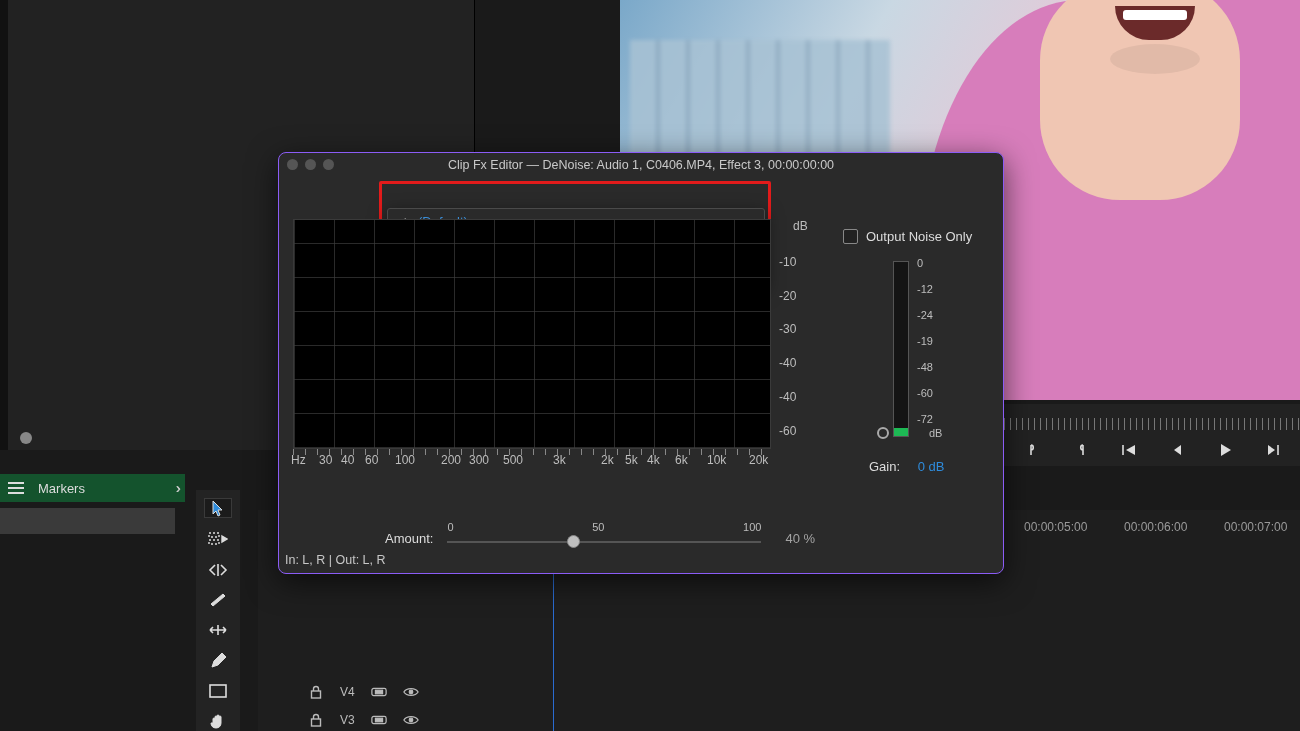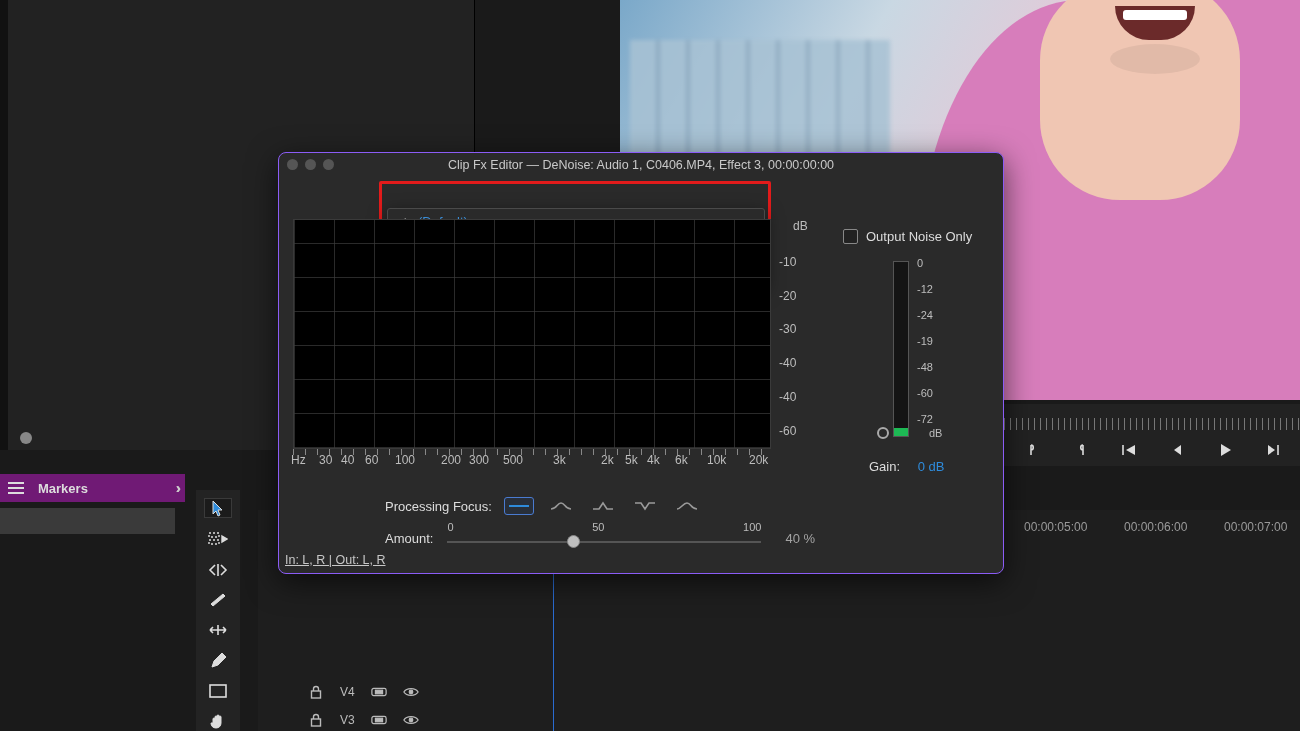--- a/index.html
+++ b/index.html
@@ -29,21 +29,21 @@
 
   
   .timeline { position:absolute; left:258px; top:510px; right:0; bottom:0; background:#1e1e1e; }
   .time-ruler { position:absolute; left:0; right:0; top:10px; height:24px; color:#9a9a9a; font-size:12px; }
   .time-lbl { position:absolute; top:0; }
   .playhead { position:absolute; top:34px; bottom:0; width:1px; background:#2a6bd1; left:295px; }
   .track-row { position:absolute; left:50px; height:24px; display:flex; align-items:center; gap:16px; color:#bbb; font-size:12px; }
   .track-row .lock, .track-row .toggle, .track-row .eye { width:16px; height:16px; display:flex; align-items:center; justify-content:center; }
 
   
-  .markers-hdr { position:absolute; left:0; top:474px; width:185px; height:28px; background:#701a75; display:flex; align-items:center; gap:14px; padding:0 8px; color:#ddd;font-weight:bold; }
+  .markers-hdr { position:absolute; left:0; top:474px; width:185px; height:28px; background:#14532d; display:flex; align-items:center; gap:14px; padding:0 8px; color:#ddd; }
   .hamburger { width:16px; height:12px; background:linear-gradient(#ddd,#ddd) 0 0/100% 2px no-repeat,linear-gradient(#ddd,#ddd) 0 5px/100% 2px no-repeat,linear-gradient(#ddd,#ddd) 0 10px/100% 2px no-repeat; }
   .chev2 { margin-left:auto; font-size:14px; letter-spacing:-4px; color:#ccc; }
   .markers-sel { position:absolute; left:0; top:508px; width:175px; height:26px; background:#3a3a3a; }
 
   
   .tools { position:absolute; left:196px; top:490px; width:44px; bottom:0; background:#232323; display:flex; flex-direction:column; align-items:center; gap:12px; padding-top:8px; }
   .tool { width:28px; height:24px; display:flex; align-items:center; justify-content:center; color:#ddd; cursor:pointer; }
   .tool.sel { background:#1b1b1b; border:1px solid #3a3a3a; }
   .tool svg { stroke:#ddd; }
 
@@ -108,21 +108,21 @@
   .pf-btn.sel svg { stroke:#2e8bdb; }
 
   
   .amt-row { position:absolute; left:106px; top:372px; display:flex; align-items:center; gap:14px; color:#ddd; font-size:13px; }
   .slider-wrap { position:relative; width:314px; height:26px; }
   .slider-lbls { position:absolute; top:-4px; left:0; right:0; color:#bdbdbd; font-size:11px; display:flex; justify-content:space-between; }
   .slider-track { position:absolute; top:16px; left:0; right:0; height:2px; background:#555; }
   .slider-thumb { position:absolute; top:10px; width:13px; height:13px; border-radius:50%; background:#bfbfbf; border:1px solid #888; left:120px; }
   .amt-val { color:#a3a3a3; margin-left:10px; white-space:nowrap; }
 
-  .io-row { position:absolute; left:6px; bottom:6px; color:#c7c7c7; font-size:12.5px;text-decoration:underline; }
+  .io-row { position:absolute; left:6px; bottom:6px; color:#c7c7c7; font-size:12.5px; }
 </style>
 </head>
 <body>
 
 <div class="left-panel"></div>
 <div class="left-strip"></div>
 <div class="scroll-dot"></div>
 
 <div class="video-preview">
   <div class="building"></div>
@@ -354,48 +354,20 @@
     <span style="top:156px">-72</span>
   </div>
   <div class="meter-knob"></div>
   <div class="meter-db-lbl">dB</div>
 
   <div class="gain-row">
     <span>Gain:</span>
     <span class="gain-val">0 dB</span>
   </div>
 
-  <div class="proc-row">
-    <span>Processing Focus:</span>
-    <div class="pf-btn sel">
-        <svg width="24" height="10" viewBox="0 0 24 10">
-          <path d="M2 5h20" stroke-width="2"></path>
-        </svg>
-      </div>
-    <div class="pf-btn">
-        <svg width="24" height="12" viewBox="0 0 24 12">
-          <path d="M2 9c6 0 6-6 10-6s4 6 10 6" stroke-width="1.6"></path>
-        </svg>
-      </div>
-    <div class="pf-btn">
-        <svg width="24" height="12" viewBox="0 0 24 12">
-          <path d="M2 9h6l4-6 4 6h6" stroke-width="1.6"></path>
-        </svg>
-      </div>
-    <div class="pf-btn">
-        <svg width="24" height="12" viewBox="0 0 24 12">
-          <path d="M2 3h6l4 6 4-6h6" stroke-width="1.6"></path>
-        </svg>
-      </div>
-    <div class="pf-btn">
-        <svg width="24" height="12" viewBox="0 0 24 12">
-          <path d="M2 9c6 0 6-6 10-6s6 6 10 6" stroke-width="1.6" transform="scale(-1,1) translate(-24,0)"></path>
-        </svg>
-      </div>
-  </div>
 
   <div class="amt-row">
     <span>Amount:</span>
     <div class="slider-wrap">
       <div class="slider-lbls">
         <span>0</span>
         <span>50</span>
         <span>100</span>
       </div>
       <div class="slider-track"></div>

